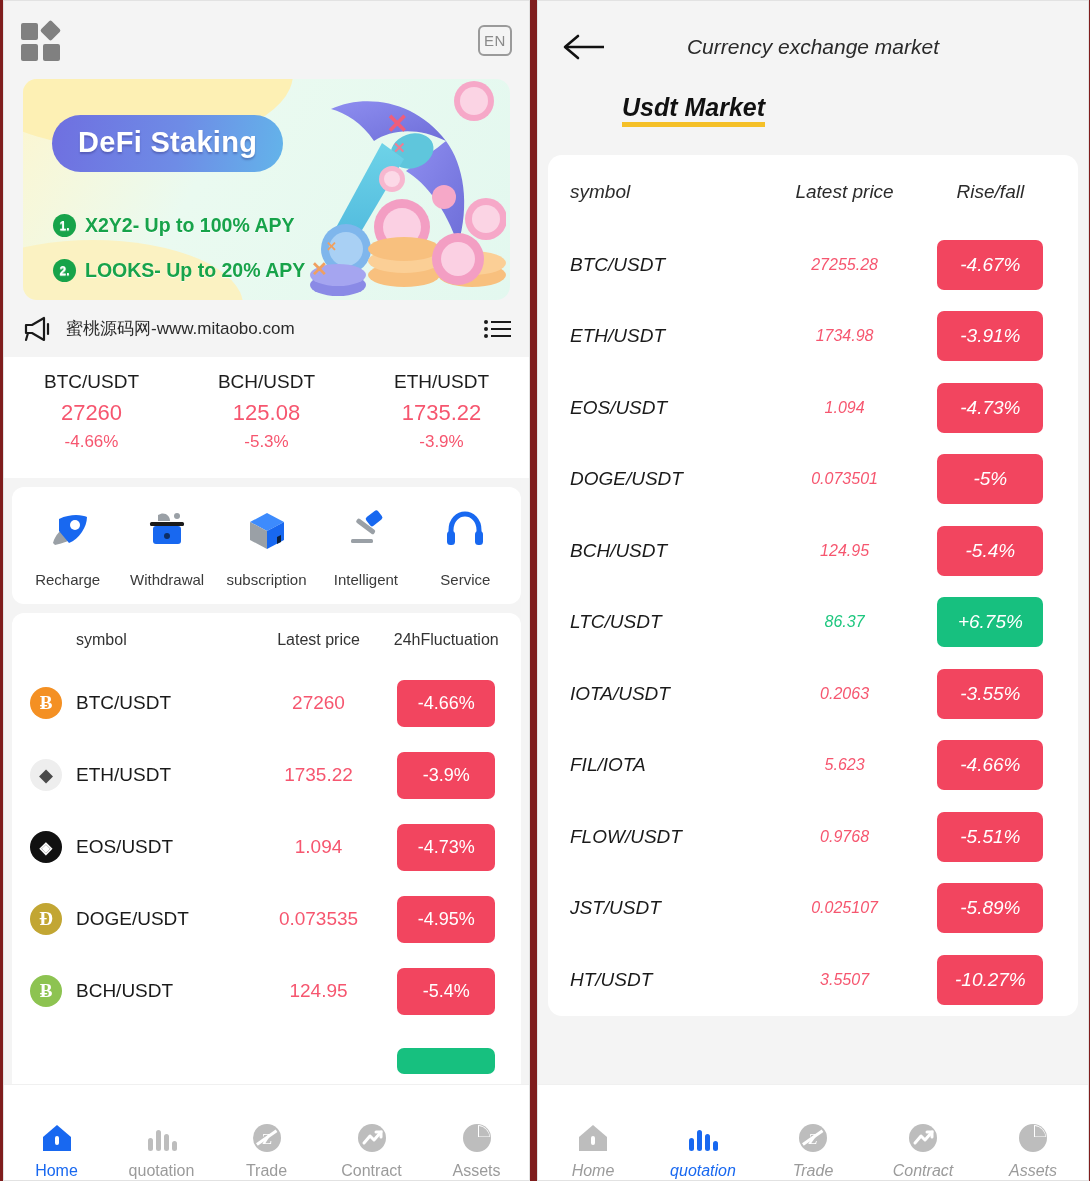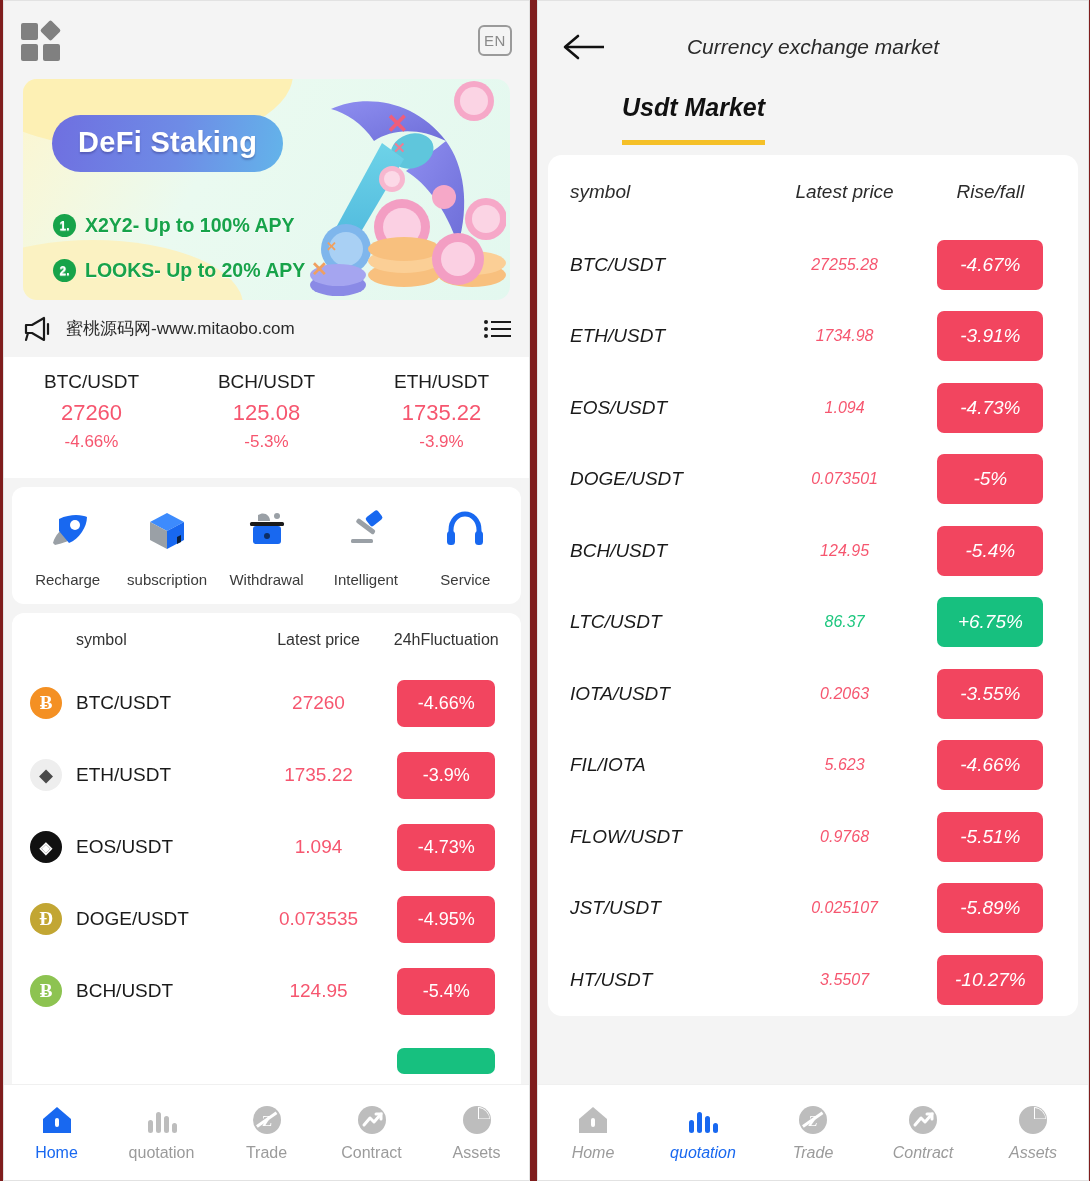--- a/index.html
+++ b/index.html
@@ -130,36 +130,36 @@
   .chg-badge {
     display: inline-block; min-width: 98px; padding: 13px 0; border-radius: 7px;
     color: #fff; font-size: 18px; text-align: center;
   }
   .chg-badge.neg { background: #f2455f; }
   .chg-badge.pos { background: #17c07f; }
 
   
   .tabbar {
     position: absolute; left: 0; right: 0; bottom: 0; height: 96px;
-    background: #fff; display: flex; align-items: center;
+    background: #fff; display: flex; align-items: flex-end;
     border-top: 1px solid #f0f0f0;
   }
   .tab { flex: 1; display: flex; flex-direction: column; align-items: center; gap: 8px; }
   .tab .ticon { width: 34px; height: 32px; position: relative; }
   .tab .tlbl { font-size: 16px; color: #9b9b9b; }
   .tab.active .tlbl { color: #1868f0; }
 
   
   .r-head { height: 92px; display: flex; align-items: center; padding: 0 24px; }
   .back-arrow { width: 46px; height: 30px; }
   .r-title { flex: 1; text-align: center; font-size: 21px; color: #2a2a2a; padding-right: 46px; }
   .r-tabs { padding: 0 0 0 84px; height: 62px; }
   .r-tab {
     display: inline-block; font-size: 25px; font-weight: bold; color: #111;
-    padding-bottom: 18px; border-bottom: 5px solid #f5c028;
+    padding-bottom: 0; border-bottom: 5px solid #f5c028;
   }
   .r-card { background: #fff; border-radius: 14px; margin: 0 10px; }
   .r-head-row { display: flex; align-items: center; height: 74px; padding: 0 22px; }
   .r-head-row span { font-size: 19px; color: #2b2b2b; }
   .rc-sym { width: 40%; }
   .rc-px  { width: 33%; text-align: center; }
   .rc-chg { width: 27%; text-align: center; }
   .r-row { display: flex; align-items: center; height: 71.5px; padding: 0 22px; }
   .r-row .rc-sym { font-size: 19px; color: #1a1a1a; }
   .r-row .rc-px  { font-size: 16px; }
@@ -292,39 +292,39 @@
               <path d="M8 34 C10 26 16 20 24 16 L32 26 C26 32 18 34 10 36 Z" fill="#9aa0a6"></path>
               <path d="M14 10 C26 4 38 6 42 8 C42 18 34 30 24 34 L14 22 Z" fill="#1868f0"></path>
               <circle cx="30" cy="16" r="5" fill="#fff"></circle>
             </svg>
           </div>
           <div class="lbl">Recharge</div>
         </div>
         <div class="act">
           <div class="ico">
             <svg viewBox="0 0 46 42" width="46" height="42">
-              <path d="M23 4 L40 13 L23 22 L6 13 Z" fill="#3d8bfd"></path>
-              <path d="M6 13 L23 22 L23 40 L6 31 Z" fill="#9aa0a6"></path>
-              <path d="M40 13 L23 22 L23 40 L40 31 Z" fill="#1868f0"></path>
-              <path d="M33 28 L37 26 L37 33 L33 35 Z" fill="#0b1f3d"></path>
-            </svg>
-          </div>
-          <div class="lbl">subscription</div>
-        </div>
-        <div class="act">
-          <div class="ico">
-            <svg viewBox="0 0 46 42" width="46" height="42">
               <path d="M14 6 C20 2 26 6 26 12 L14 12 Z" fill="#9aa0a6"></path>
               <circle cx="33" cy="7" r="3" fill="#9aa0a6"></circle>
               <rect x="6" y="13" width="34" height="4" rx="1.5" fill="#1a1a1a"></rect>
               <rect x="9" y="17" width="28" height="18" rx="3" fill="#1868f0"></rect>
               <circle cx="23" cy="27" r="3" fill="#0c2e66"></circle>
             </svg>
           </div>
           <div class="lbl">Withdrawal</div>
+        </div>
+        <div class="act">
+          <div class="ico">
+            <svg viewBox="0 0 46 42" width="46" height="42">
+              <path d="M23 4 L40 13 L23 22 L6 13 Z" fill="#3d8bfd"></path>
+              <path d="M6 13 L23 22 L23 40 L6 31 Z" fill="#9aa0a6"></path>
+              <path d="M40 13 L23 22 L23 40 L40 31 Z" fill="#1868f0"></path>
+              <path d="M33 28 L37 26 L37 33 L33 35 Z" fill="#0b1f3d"></path>
+            </svg>
+          </div>
+          <div class="lbl">subscription</div>
         </div>
         <div class="act">
           <div class="ico">
             <svg viewBox="0 0 46 42" width="46" height="42">
               <rect x="24" y="4" width="15" height="11" rx="2.5" fill="#1868f0" transform="rotate(-38 31 10)"></rect>
               <rect x="12" y="15" width="22" height="5" rx="2" fill="#9aa0a6" transform="rotate(37 23 17)"></rect>
               <rect x="8" y="30" width="22" height="4" rx="1.5" fill="#9aa0a6"></rect>
             </svg>
           </div>
           <div class="lbl">Intelligent</div>

